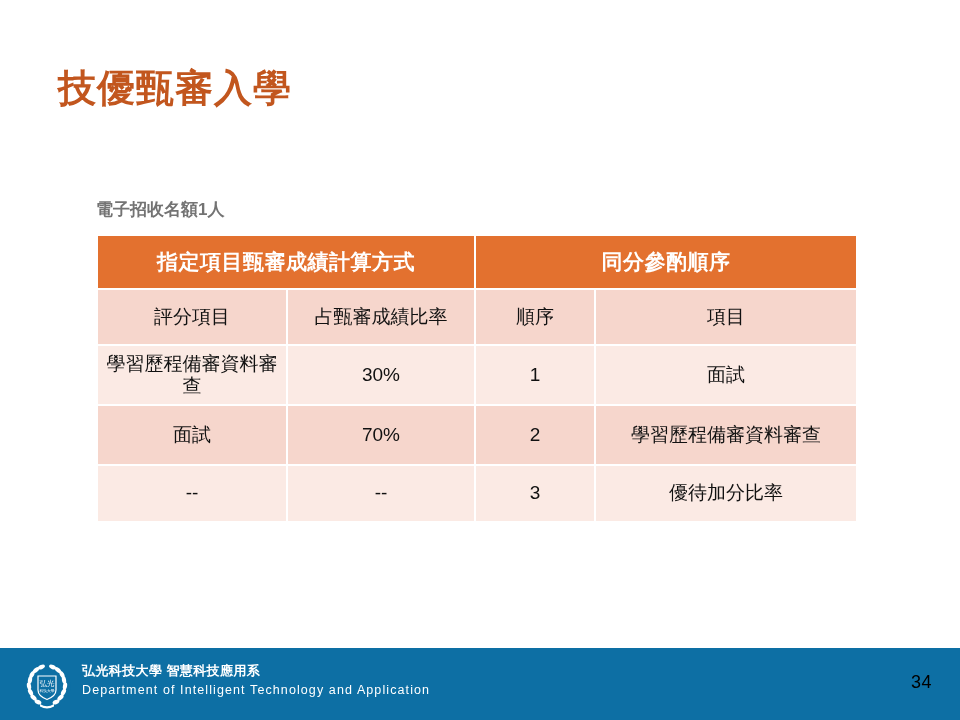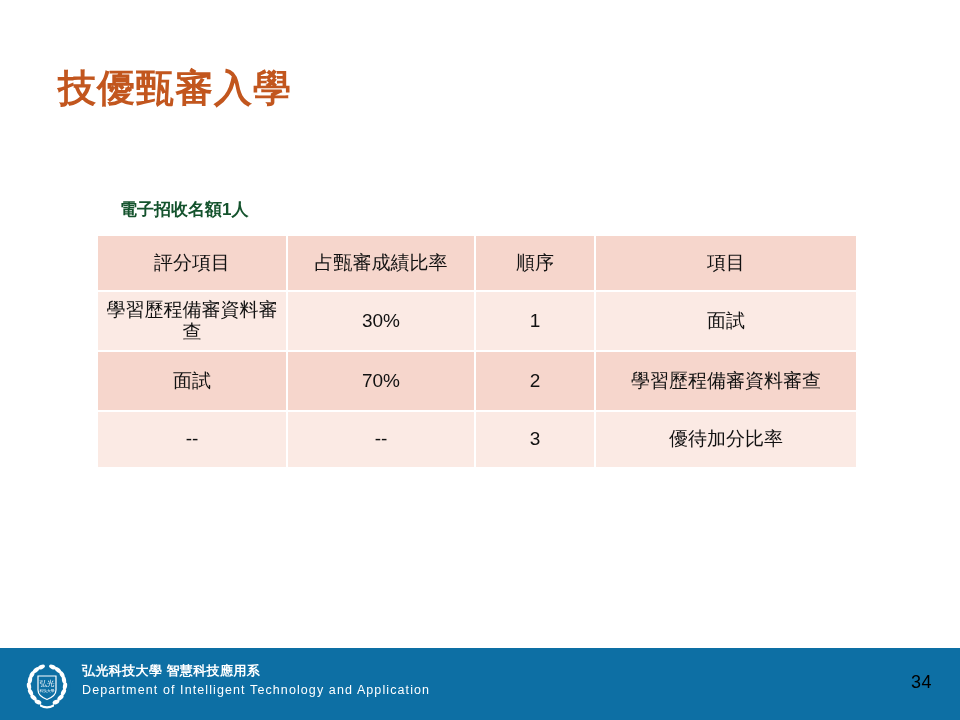--- a/index.html
+++ b/index.html
@@ -27,25 +27,25 @@
     color: #C2561E;
     letter-spacing: 1px;
     line-height: 1.2;
     white-space: nowrap;
     text-align: center;
   }
 
   
   .table-caption {
     position: absolute;
-    left: 120px;
+    left: 96px;
     top: 198px;
     font-size: 17px;
     font-weight: bold;
-    color: #14532d;
+    color: #737373;
     white-space: nowrap;
   }
 
   
   .table-wrap {
     position: absolute;
     left: 96px;
     top: 234px;
     width: 758px;
   }
@@ -163,20 +163,24 @@
 
 <div class="table-wrap">
   <table class="admission">
     <colgroup>
       <col class="c1">
         <col class="c2">
         <col class="c3">
         <col class="c4">
     </colgroup>
     <tbody>
+      <tr class="head-row">
+        <td colspan="2">指定項目甄審成績計算方式</td>
+        <td colspan="2">同分參酌順序</td>
+      </tr>
 
       <tr class="subhead-row">
         <td>評分項目</td>
         <td>占甄審成績比率</td>
         <td>順序</td>
         <td>項目</td>
       </tr>
 
       <tr class="data-row row-light">
         <td class="cell-two-line">學習歷程備審資料審查</td>

